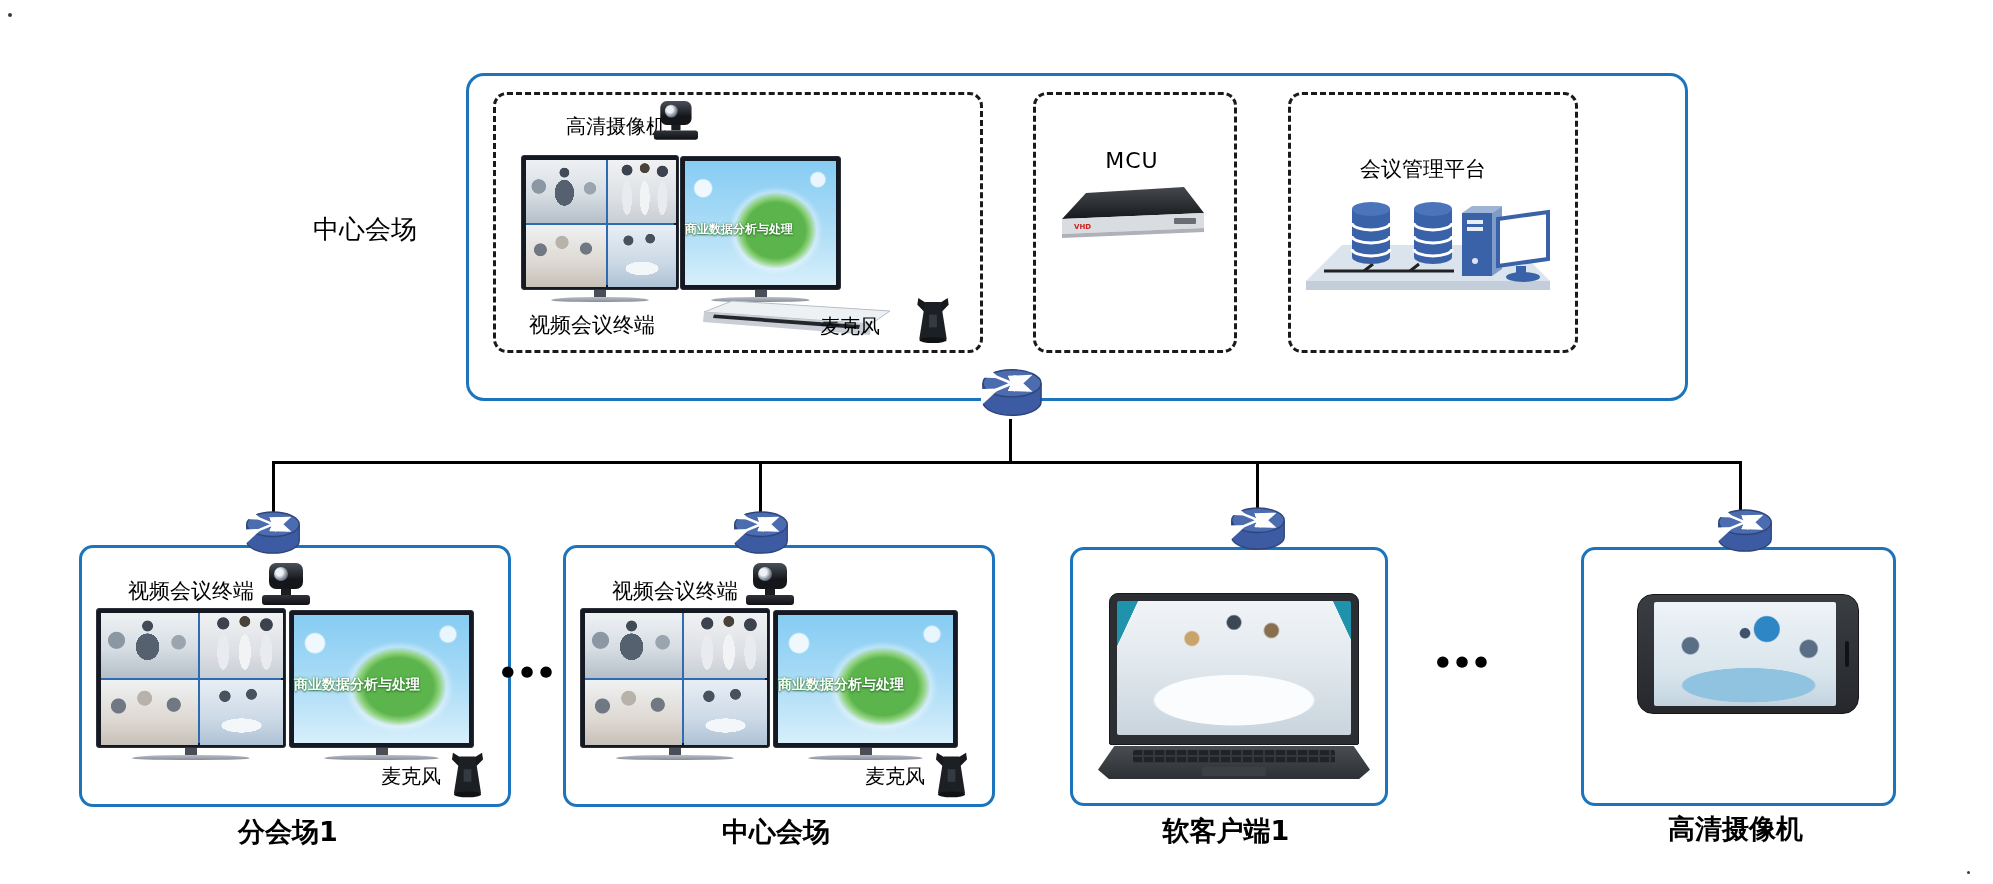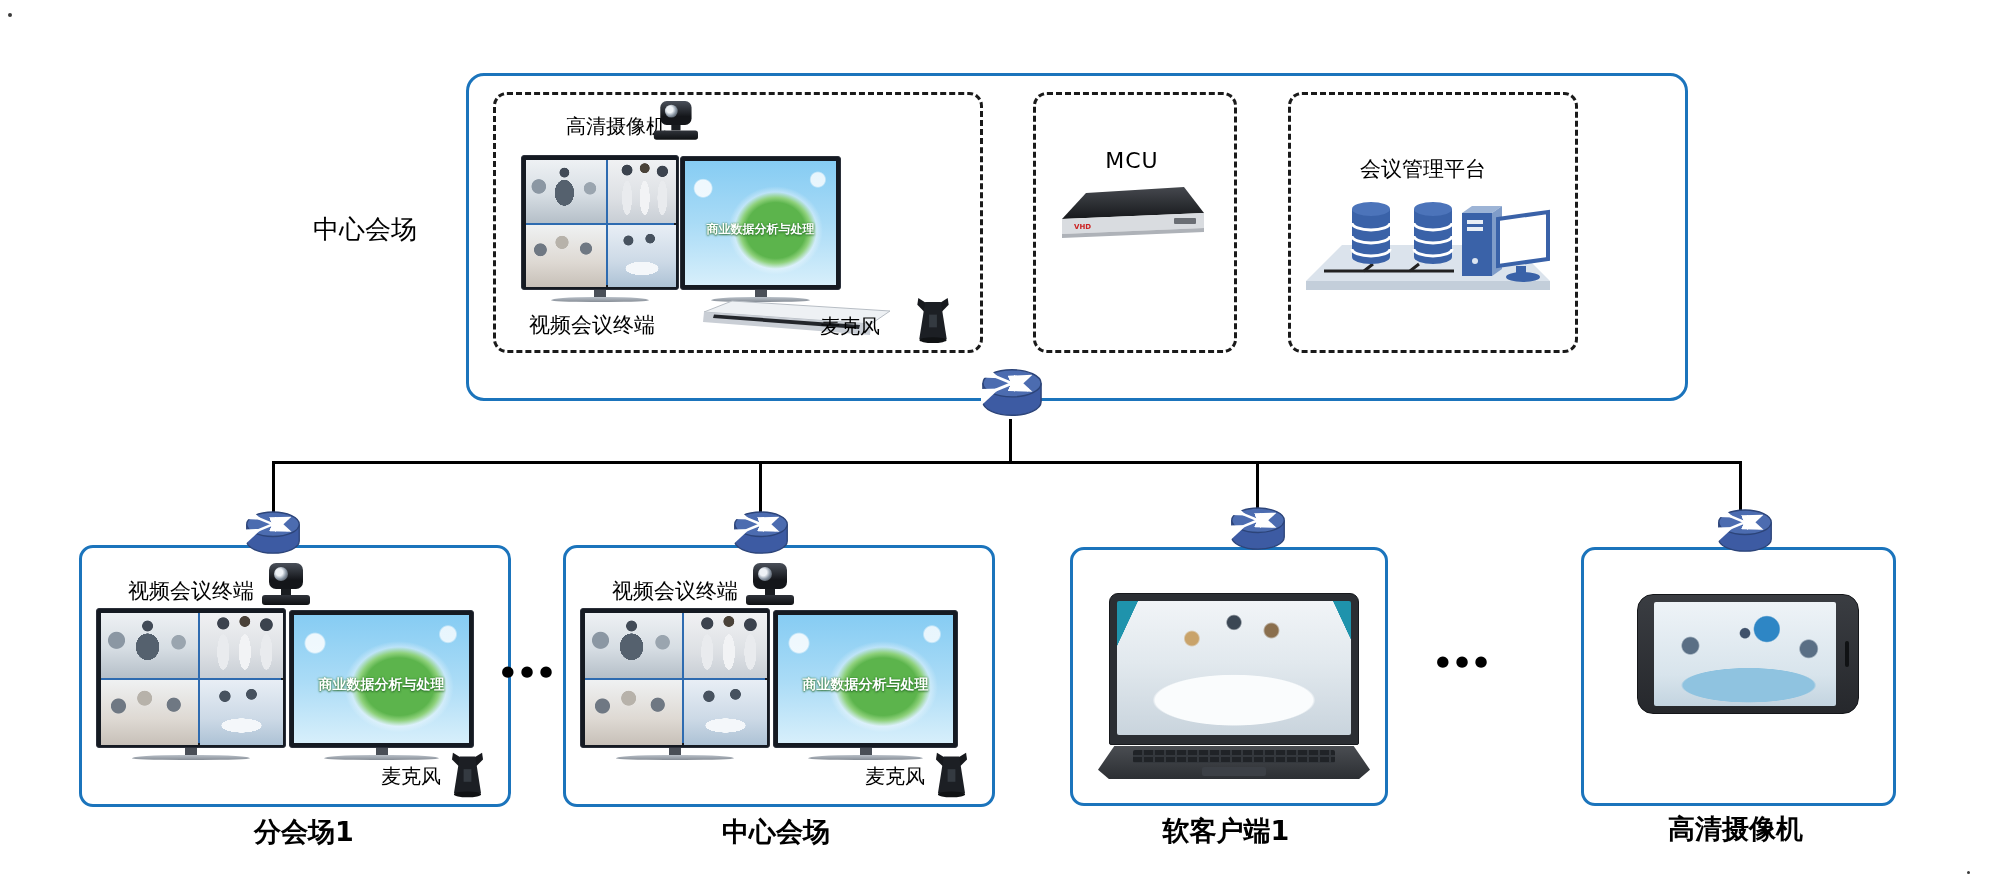--- a/index.html
+++ b/index.html
@@ -52,21 +52,21 @@
   .ph4{background:
     radial-gradient(circle at 30% 25%, #47525f 0 7%, transparent 8%),
     radial-gradient(circle at 62% 22%, #47525f 0 7%, transparent 8%),
     radial-gradient(ellipse 40% 18% at 50% 70%, #f4f7fa 0 60%, transparent 61%),
     linear-gradient(180deg,#e8eef5,#ccd9e6 60%,#adc2d5);}
   .biz{position:relative;width:100%;height:100%;background:
     radial-gradient(circle at 12% 22%, rgba(255,255,255,.85) 0 5%, transparent 6%),
     radial-gradient(circle at 88% 15%, rgba(255,255,255,.8) 0 4%, transparent 5%),
     radial-gradient(ellipse 58% 66% at 60% 56%, #5cb44c 0 34%, #8ed17b 40%, rgba(255,255,255,.35) 47%, transparent 54%),
     linear-gradient(180deg,#86ccf3 0%,#a9dbf6 50%,#d7effb 100%);}
-  .biz .t{position:absolute;left:0;right:0;top:48%;text-align:center;color:#fff;font-weight:700;
+  .biz .t{position:absolute;left:0;right:0;top:48%;color:#fff;font-weight:700;
     text-shadow:0 0 2px #2c7d2c,0 1px 2px rgba(30,90,30,.8);}
   .biz-t-c{font-size:12px;}
   .biz-t-b{font-size:14px;}
   
   .cam{position:absolute;width:52px;}
   .cam .head{width:34px;height:26px;background:linear-gradient(180deg,#4a505a,#14161a 65%);border-radius:7px;margin:0 auto;position:relative;}
   .cam .head::after{content:"";position:absolute;left:5px;top:4px;width:14px;height:14px;border-radius:50%;
     background:radial-gradient(circle at 38% 38%, #eef2f6 0 28%, #8b97a5 55%, #1d2126 100%);}
   .cam .neck{width:10px;height:6px;background:#1a1d21;margin:0 auto;}
   .cam .cbase{width:48px;height:10px;background:linear-gradient(#30343b,#0f1113);border-radius:3px;margin:0 auto;}
@@ -244,21 +244,21 @@
     <div class="base"></div>
 </div>
 <div class="lbl sub-lbl-s" style="left:381px;top:763px;">麦克风</div>
 <svg class="micbox" style="left:451px;top:751px;" width="33" height="48" viewBox="0 0 34 48">
   <polygon points="2,1 10,6 8,15 1,8" fill="#17191d"></polygon>
   <polygon points="32,1 24,6 26,15 33,8" fill="#17191d"></polygon>
   <polygon points="9,5 25,5 31,43 3,43" fill="#1c1f24"></polygon>
   <rect x="13" y="18" width="8" height="13" fill="#343a41"></rect>
   <ellipse cx="17" cy="44" rx="14" ry="3" fill="#101214"></ellipse>
 </svg>
-<div class="bottom-name" style="left:91px;top:814px;width:426px;">分会场1</div>
+<div class="bottom-name" style="left:75px;top:814px;width:426px;">分会场1</div>
 
 <div class="dots" style="left:492px;top:662px;width:76px;">●●●</div>
 
 <div class="blue-box" style="left:563px;top:545px;width:426px;height:256px;"></div>
 <div class="lbl sub-lbl" style="left:612px;top:577px;">视频会议终端</div>
 <div class="cam" style="left:744px;top:563px;">
   <div class="head"></div>
     <div class="neck"></div>
     <div class="cbase"></div>
 </div>

